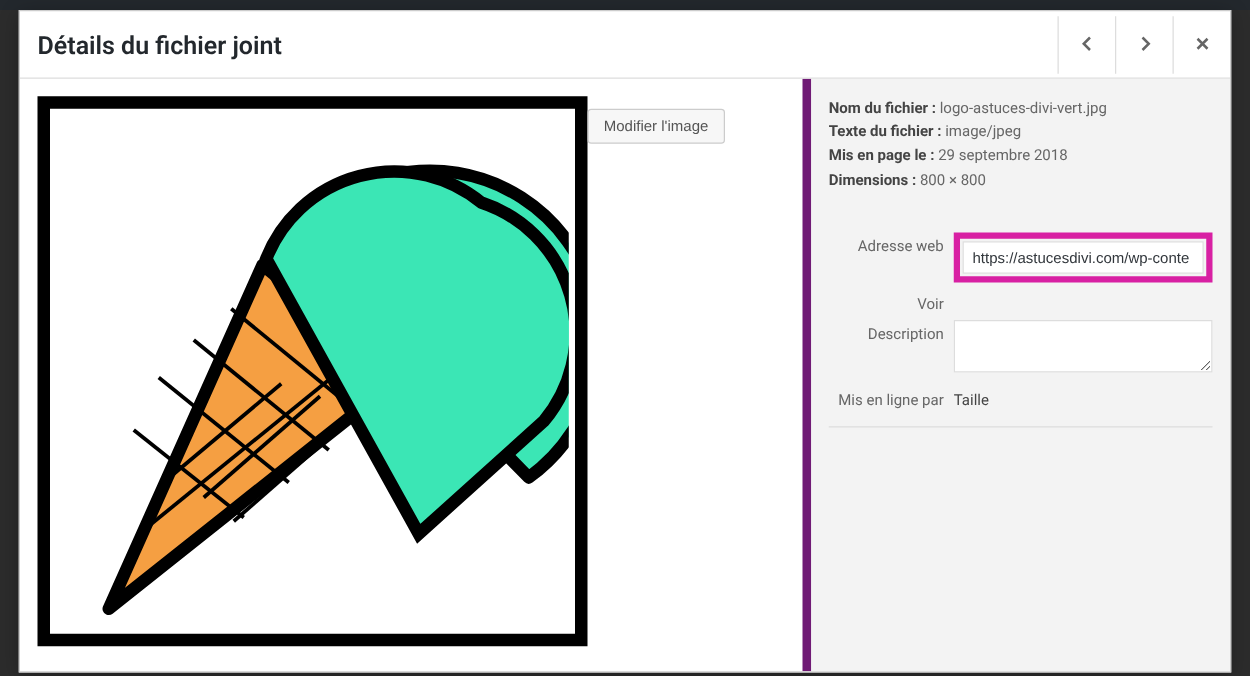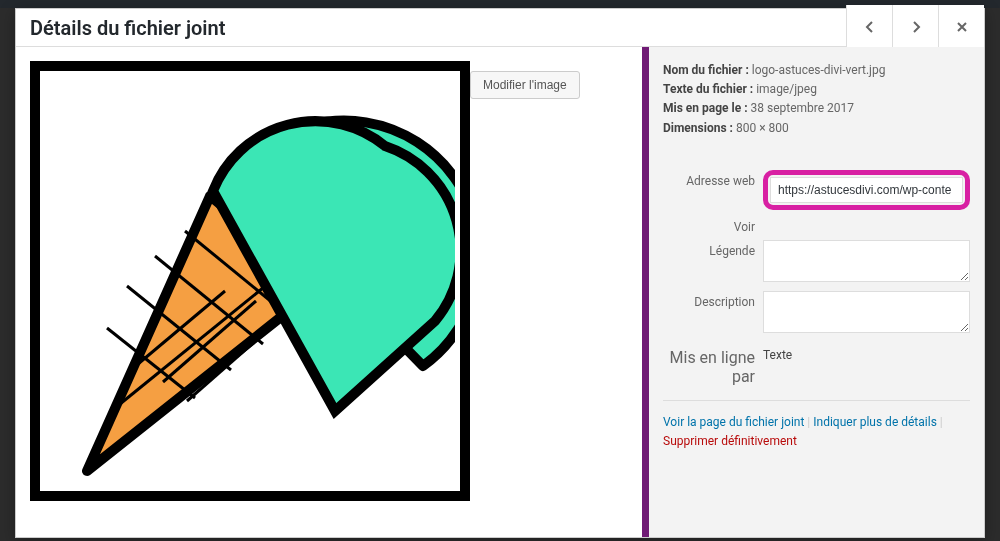--- a/index.html
+++ b/index.html
@@ -20,21 +20,21 @@
       background: #fff;
       border: 1px solid #ccc;
       box-shadow: 0 3px 15px rgba(0,0,0,0.3);
       display: flex;
       flex-direction: column;
     }
     .modal-header {
       display: flex;
       align-items: center;
       border-bottom: 1px solid #ddd;
-      height: 38px;
+      height: 54px;
     }
     .modal-title {
       flex: 1;
       padding: 0 14px;
       font-size: 20px;
       font-weight: 600;
       color: #23282d;
     }
     .nav-btn {
       width: 46px;
@@ -98,21 +98,20 @@
     .form-label {
       width: 100px;
       text-align: right;
       padding-right: 8px;
       font-size: 12px;
       color: #666;
       padding-top: 4px;
     }
     .form-field {
       flex: 1;
-      border-radius: 10px;
     }
     .input-text {
       width: 100%;
       padding: 5px 7px;
       border: 1px solid #ddd;
       background: #fff;
       font-size: 12px;
       color: #32373c;
     }
     .textarea {
@@ -133,21 +132,21 @@
     }
     .uploader-row {
       display: flex;
       margin-top: 12px;
       margin-bottom: 14px;
     }
     .uploader-label {
       width: 100px;
       text-align: right;
       padding-right: 8px;
-      font-size: 16px;
+      font-size: 12px;
       color: #666;
     }
     .uploader-name {
       font-size: 12px;
       color: #444;
     }
     .divider {
       border: none;
       border-top: 1px solid #ddd;
       margin: 8px 0 12px 0;
@@ -222,59 +221,46 @@
           <line x1="168" y1="115" x2="290" y2="335" stroke="#fff" stroke-width="0"></line>
         </svg>
       </div>
       <button class="edit-btn">Modifier l'image</button>
     </div>
 
     <div class="details-area">
       <div class="meta-block">
         <div><strong>Nom du fichier :</strong> <span>logo-astuces-divi-vert.jpg</span></div>
         <div><strong>Texte du fichier :</strong> <span>image/jpeg</span></div>
-        <div><strong>Mis en page le :</strong> <span>38 septembre 2017</span></div>
+        <div><strong>Mis en page le :</strong> <span>29 septembre 2018</span></div>
         <div><strong>Dimensions :</strong> <span>800 × 800</span></div>
       </div>
 
       <div class="form-row">
         <div class="form-label">Adresse web</div>
         <div class="form-field highlighted-url">
           <input class="input-text" type="text" readonly="" value="https://astucesdivi.com/wp-conte" style="">
         </div>
       </div>
 
       <div class="form-row">
         <div class="form-label">Voir</div>
       </div>
 
-      <div class="form-row">
-        <div class="form-label">Légende</div>
-        <div class="form-field">
-          <textarea class="textarea" style=""></textarea>
-        </div>
-      </div>
 
 
       <div class="form-row">
         <div class="form-label">Description</div>
         <div class="form-field">
           <textarea class="textarea" style=""></textarea>
         </div>
       </div>
 
       <div class="uploader-row">
         <div class="uploader-label">Mis en ligne par</div>
-        <div class="uploader-name">Texte</div>
+        <div class="uploader-name">Taille</div>
       </div>
 
       <hr class="divider">
 
-      <div class="links-block">
-        <a class="link">Voir la page du fichier joint</a>
-        <span class="link-sep"> | </span>
-        <a class="link">Indiquer plus de détails</a>
-        <span class="link-sep"> | </span><br>
-        <a class="link danger">Supprimer définitivement</a>
-      </div>
     </div>
   </div>
 </div>
 
 </body></html>

